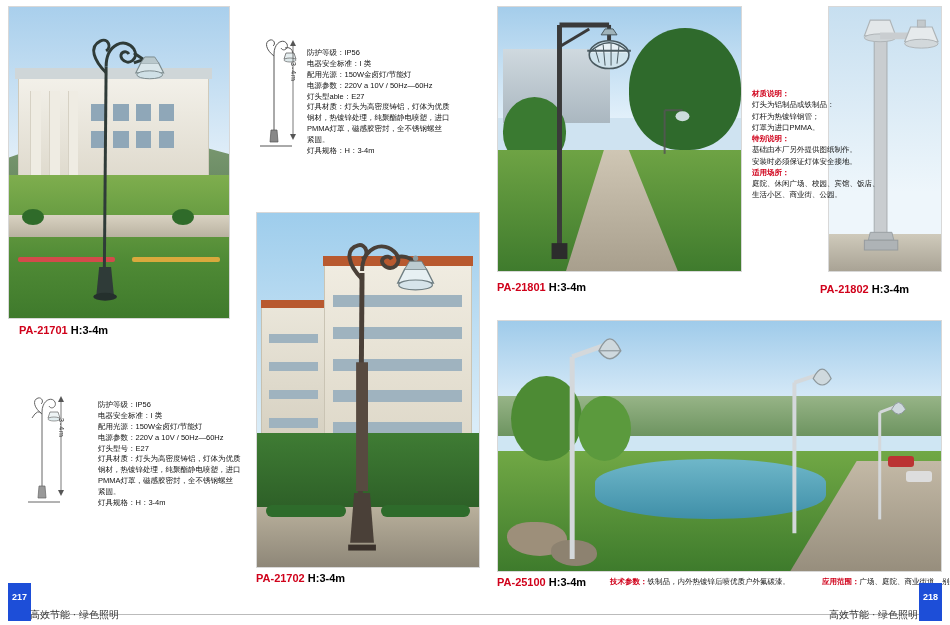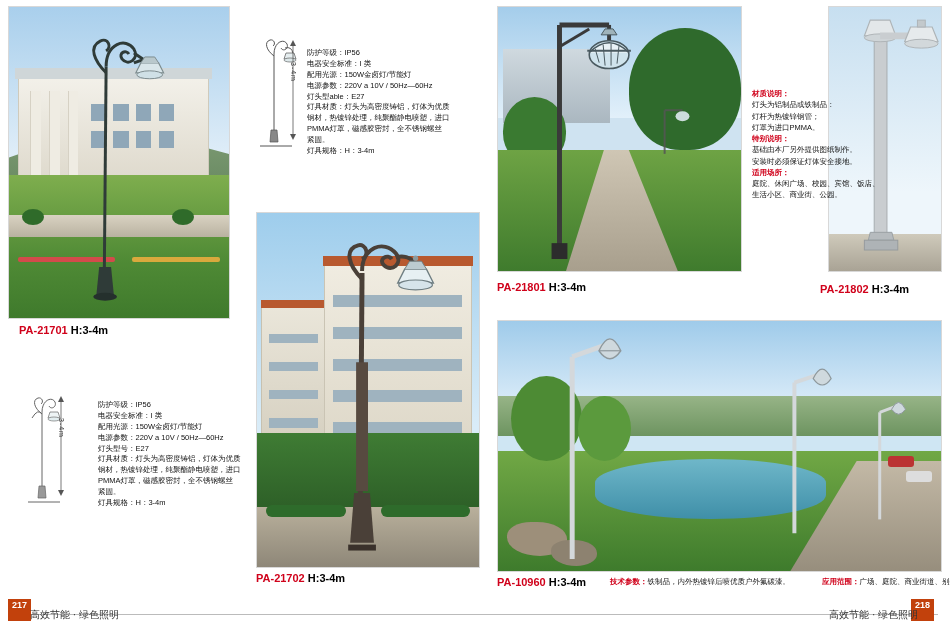--- a/index.html
+++ b/index.html
@@ -20,22 +20,22 @@
   
   .spec{position:absolute;font-size:7.5px;line-height:1.45;color:#111;font-family:"Liberation Sans","DejaVu Sans",sans-serif;}
   .spec div{white-space:nowrap;}
   .spec-red{position:absolute;font-size:7.5px;line-height:1.5;color:#111;}
   .spec-red .hd{color:#d0021b;font-weight:bold;}
 
   
   .draw{position:absolute;}
   .draw svg{display:block;}
   .dimtxt{position:absolute;font-size:7px;color:#333;writing-mode:vertical-rl;letter-spacing:1px;}
-  .foot-bar{position:absolute;bottom:4px;height:22px;background:#c2410c;color:#fff;font-size:9px;
-            font-weight:bold;line-height:13px;padding:0 4px;}
+  .foot-bar{position:absolute;bottom:4px;height:22px;background:#1d4ed8;color:#fff;font-size:9px;
+            font-weight:bold;line-height:13px;padding:8px 4px;}
   .foot-txt{position:absolute;bottom:4px;font-size:10px;color:#333;line-height:13px;}
   .foot-rule{position:absolute;bottom:10px;height:1px;background:#bbb;}
 
   
   
   .p1{background:linear-gradient(#bcd8ef 0%,#d8e9f6 45%,#cfe3f2 52%);}
   .p1 .sky{position:absolute;left:0;top:0;right:0;height:52%;
      background:linear-gradient(#a9cfec,#e4f0f9);}
   .p1 .hill{position:absolute;left:0;top:40%;width:100%;height:14%;
      background:linear-gradient(#7d9b74,#6e8e66);clip-path:polygon(0 60%,14% 35%,30% 55%,48% 25%,66% 50%,84% 30%,100% 52%,100% 100%,0 100%);}
@@ -380,33 +380,33 @@
       <g stroke="#d4d8db" stroke-width="3" fill="none">
         <path d="M384 200 L384 92"></path>
           <path d="M384 92 L400 86"></path>
       </g>
       <g transform="translate(403,89)">
         <path d="M-7 0 Q0 -14 7 0 Q0 10 -7 0 Z" fill="#cfd9de" stroke="#8e989c" stroke-width="1"></path>
       </g>
     </svg>
   </div>
   <div class="cap" style="left:497px;top:576px;">
-    <span>PA-10960</span>
+    <span>PA-25100</span>
     <span class="h">H:3-4m</span>
   </div>
 
   <div style="position:absolute;left:610px;top:577px;font-size:7.5px;color:#111;white-space:nowrap;">
     <span style="color:#d0021b;font-weight:bold;">技术参数：</span><span>铁制品，内外热镀锌后喷优质户外氟碳漆。</span>
     <span style="color:#d0021b;font-weight:bold;padding-left:30px;">应用范围：</span><span>广场、庭院、商业街道、别墅区等场所。</span>
   </div>
 
   <div class="foot-rule" style="left:8px;width:930px;"></div>
   <div class="foot-bar" style="left:8px;">
     <span>217</span>
   </div>
   <div class="foot-txt" style="left:30px;">高效节能 · 绿色照明</div>
 
-  <div class="foot-bar" style="right:16px;">
+  <div class="foot-bar" style="right:8px;">
     <span>218</span>
   </div>
   <div class="foot-txt" style="right:32px;">高效节能 · 绿色照明</div>
 
 </div>
 
 </body></html>

